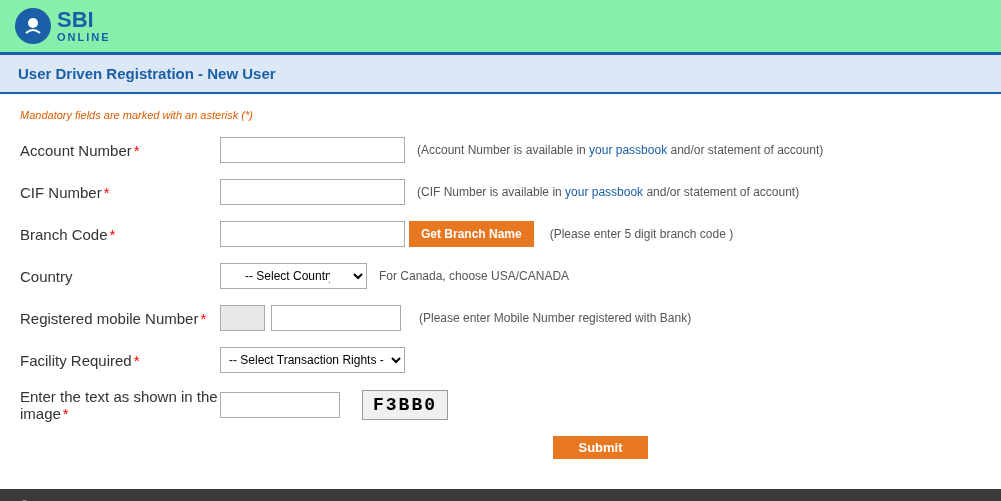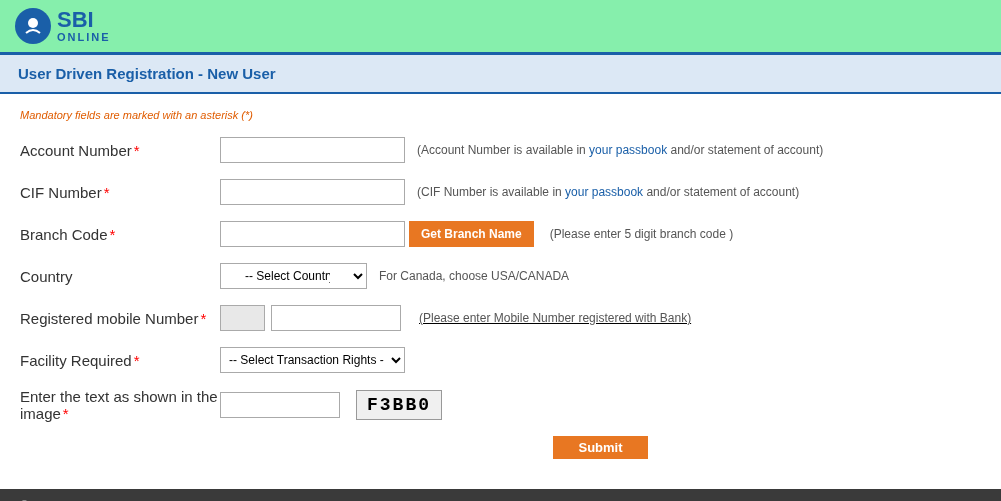--- a/index.html
+++ b/index.html
@@ -141,21 +141,20 @@
       padding: 2px 20px;
       background: #fff;
       cursor: pointer;
     }
 
     
     .mobile-row-controls {
       display: flex;
       align-items: center;
       gap: 6px;
-      text-decoration: underline;
     }
 
     .mobile-prefix {
       width: 45px;
       height: 26px;
       border: 1px solid #aaa;
       background: #e8e8e8;
     }
 
     .mobile-number {
@@ -170,21 +169,21 @@
       font-size: 12px;
       padding: 2px 4px;
       background: #fff;
       cursor: pointer;
     }
 
     
     .captcha-row-controls {
       display: flex;
       align-items: center;
-      gap: 16px;
+      gap: 22px;
     }
 
     .captcha-input {
       width: 120px;
     }
 
     .captcha-image {
       background: #f0f0f0;
       border: 1px solid #999;
       padding: 3px 10px;

